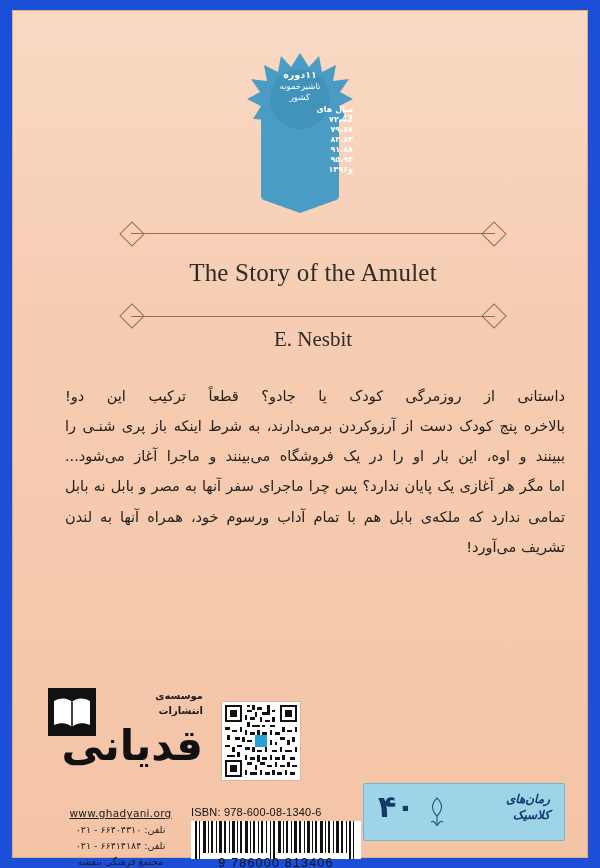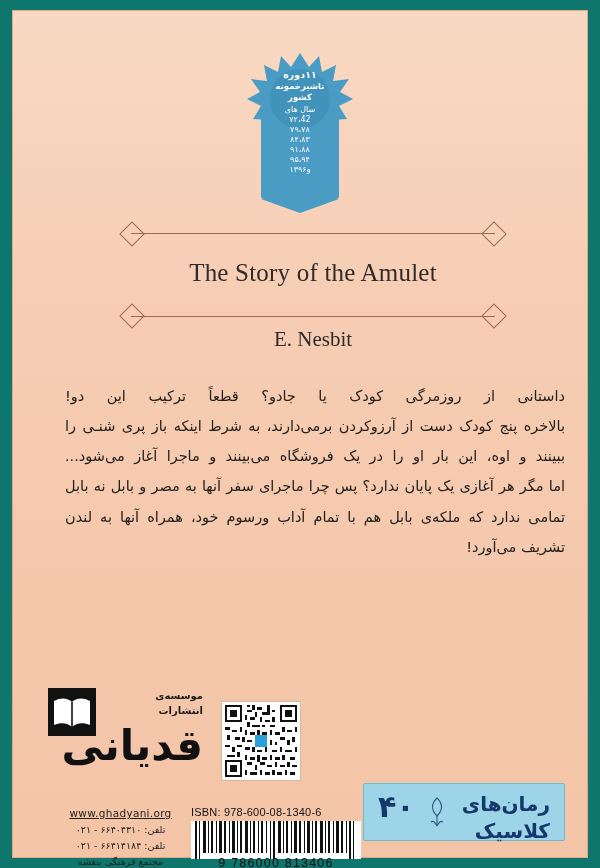--- a/index.html
+++ b/index.html
@@ -12,21 +12,21 @@
     height: 868px;
     overflow: hidden;
     font-family: "DejaVu Sans", sans-serif;
   }
 
   
   .page {
     position: relative;
     width: 600px;
     height: 868px;
-    background: #0f766e;
+    background: #1d4ed8;
     box-sizing: border-box;
   }
   .page-inner {
     position: absolute;
     left: 12px;
     top: 10px;
     right: 12px;
     bottom: 10px;
     background: #f7d0b7;
     border: 1px solid #e0a885;
@@ -63,28 +63,29 @@
     direction: rtl;
     line-height: 1.18;
   }
   .seal-title {
     font-size: 9.5px;
     font-weight: bold;
     letter-spacing: 0;
   }
   .seal-sub {
     font-size: 8.5px;
-    font-weight: bold;
+    font-weight: normal;
     margin-top: 1px;
   }
   .seal-years {
     margin-top: 3px;
     font-size: 8px;
-    font-weight: normal;
+    font-weight: bold;
     line-height: 1.25;
+    text-align: right;
   }
 
   
   .title-frame {
     position: absolute;
     left: 118px;
     top: 222px;
     width: 364px;
     height: 84px;
   }
@@ -267,23 +268,24 @@
     color: #15386b;
     line-height: 1;
     text-align: right;
   }
   .series-label {
     position: absolute;
     right: 14px;
     top: 7px;
     text-align: right;
     color: #15386b;
-    font-size: 20px;
+    font-size: 12px;
     font-weight: bold;
     line-height: 1.35;
+    font-style: italic;
   }
   .series-orn {
     position: absolute;
     left: 58px;
     top: 12px;
     width: 30px;
     height: 32px;
     opacity: .8;
   }
 </style>

